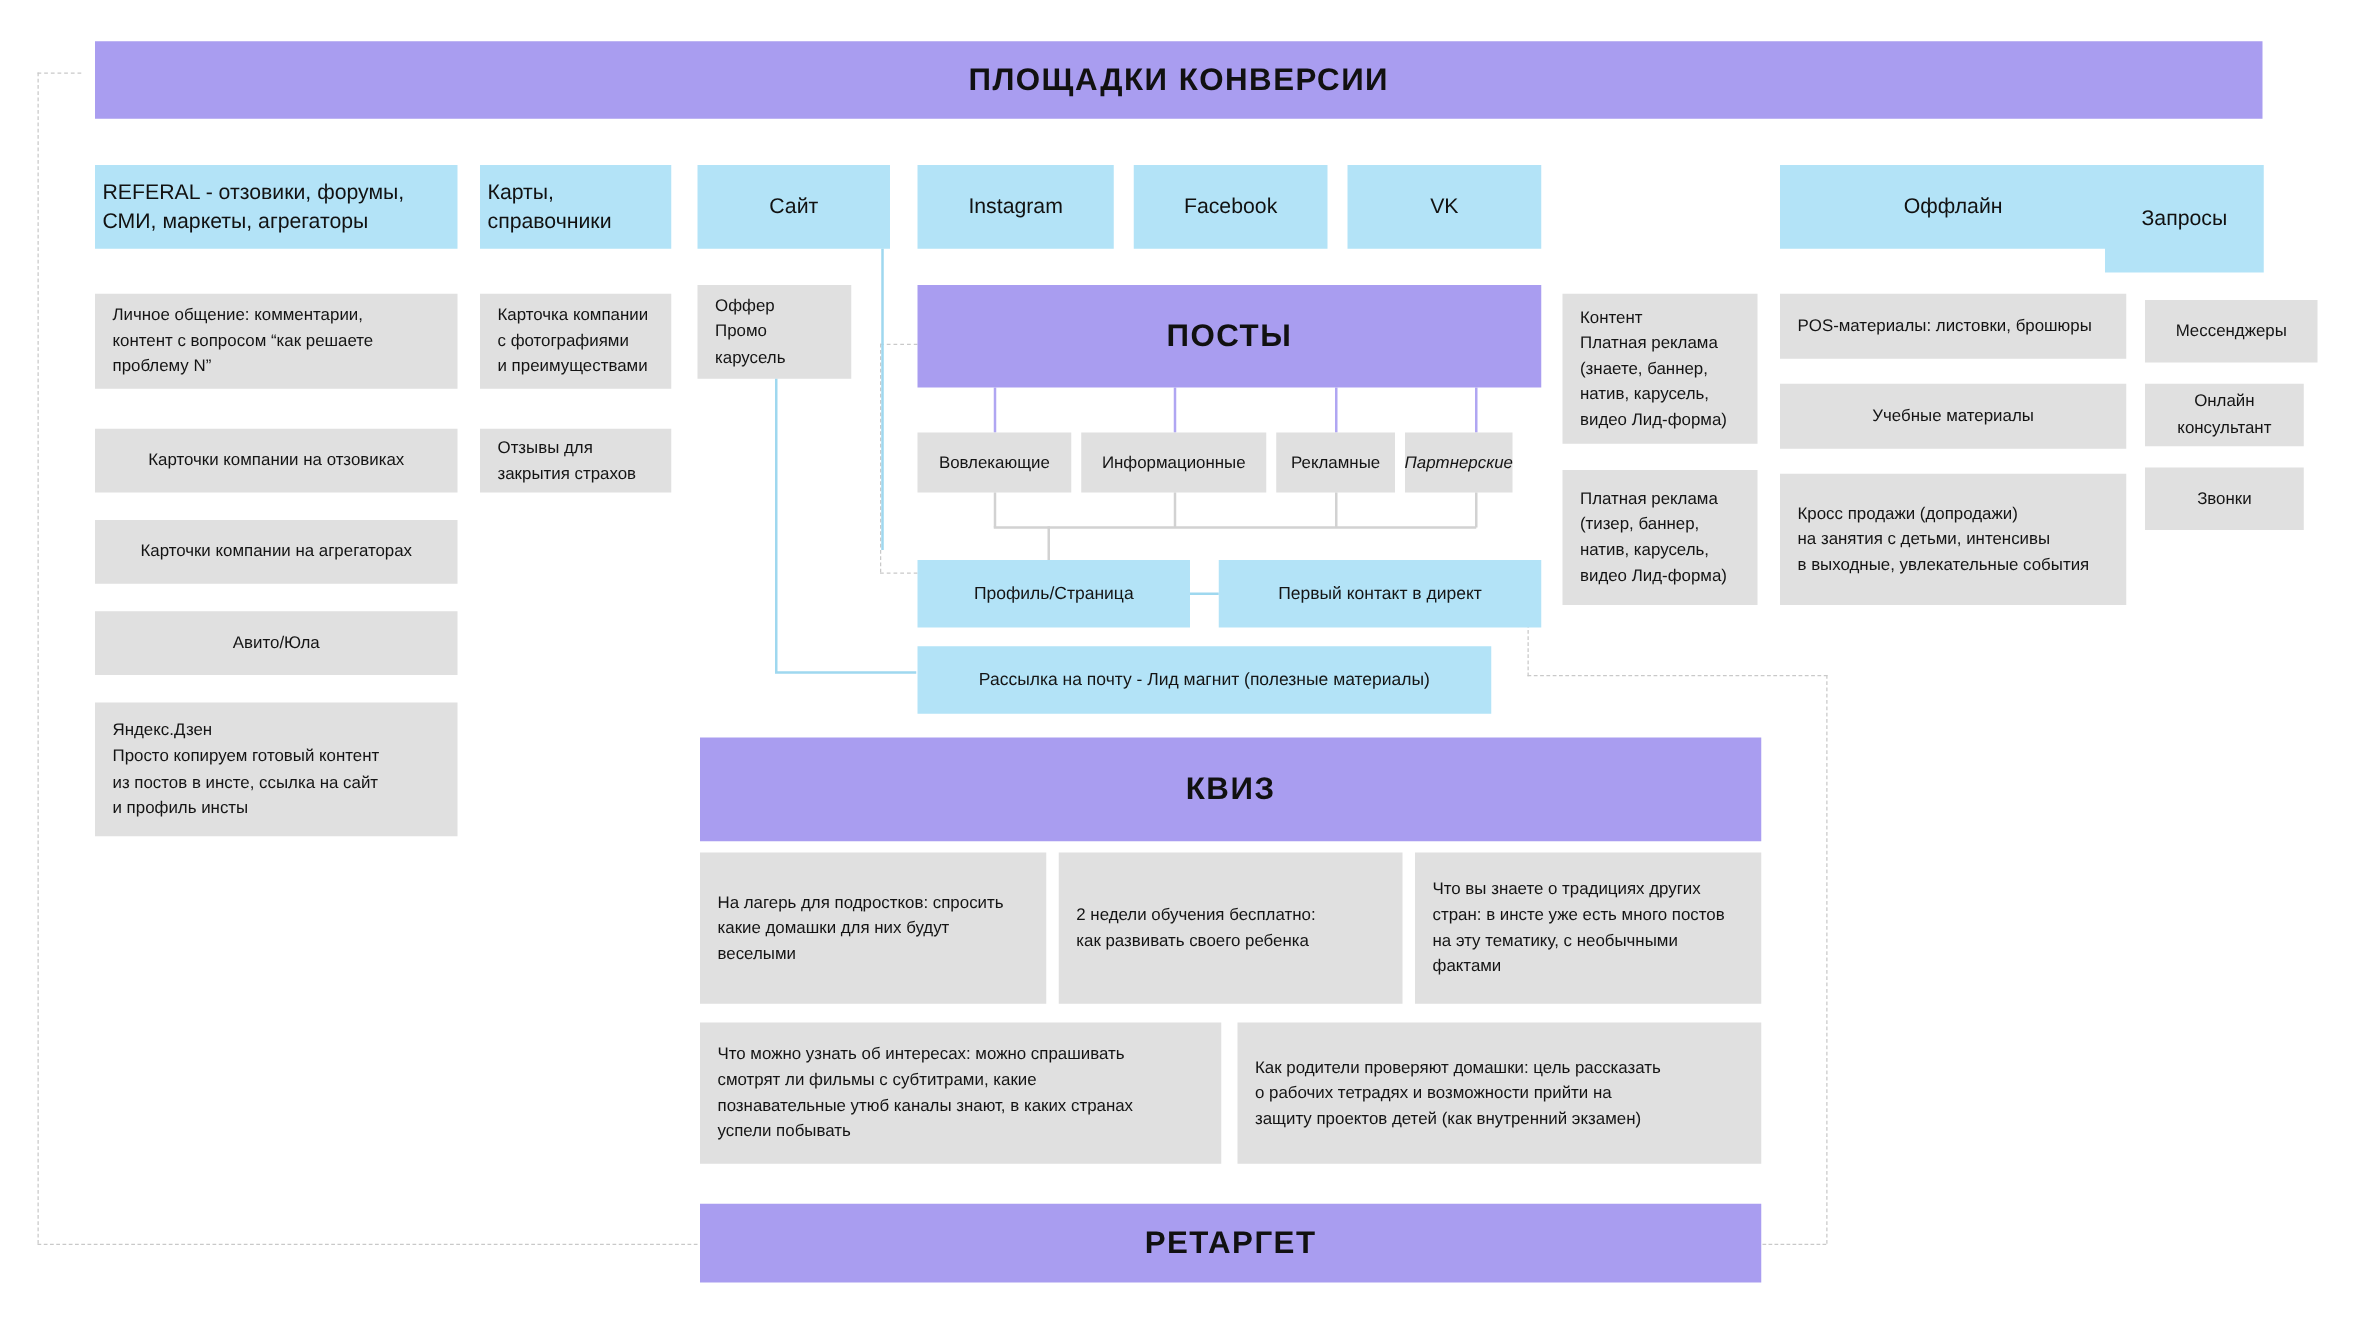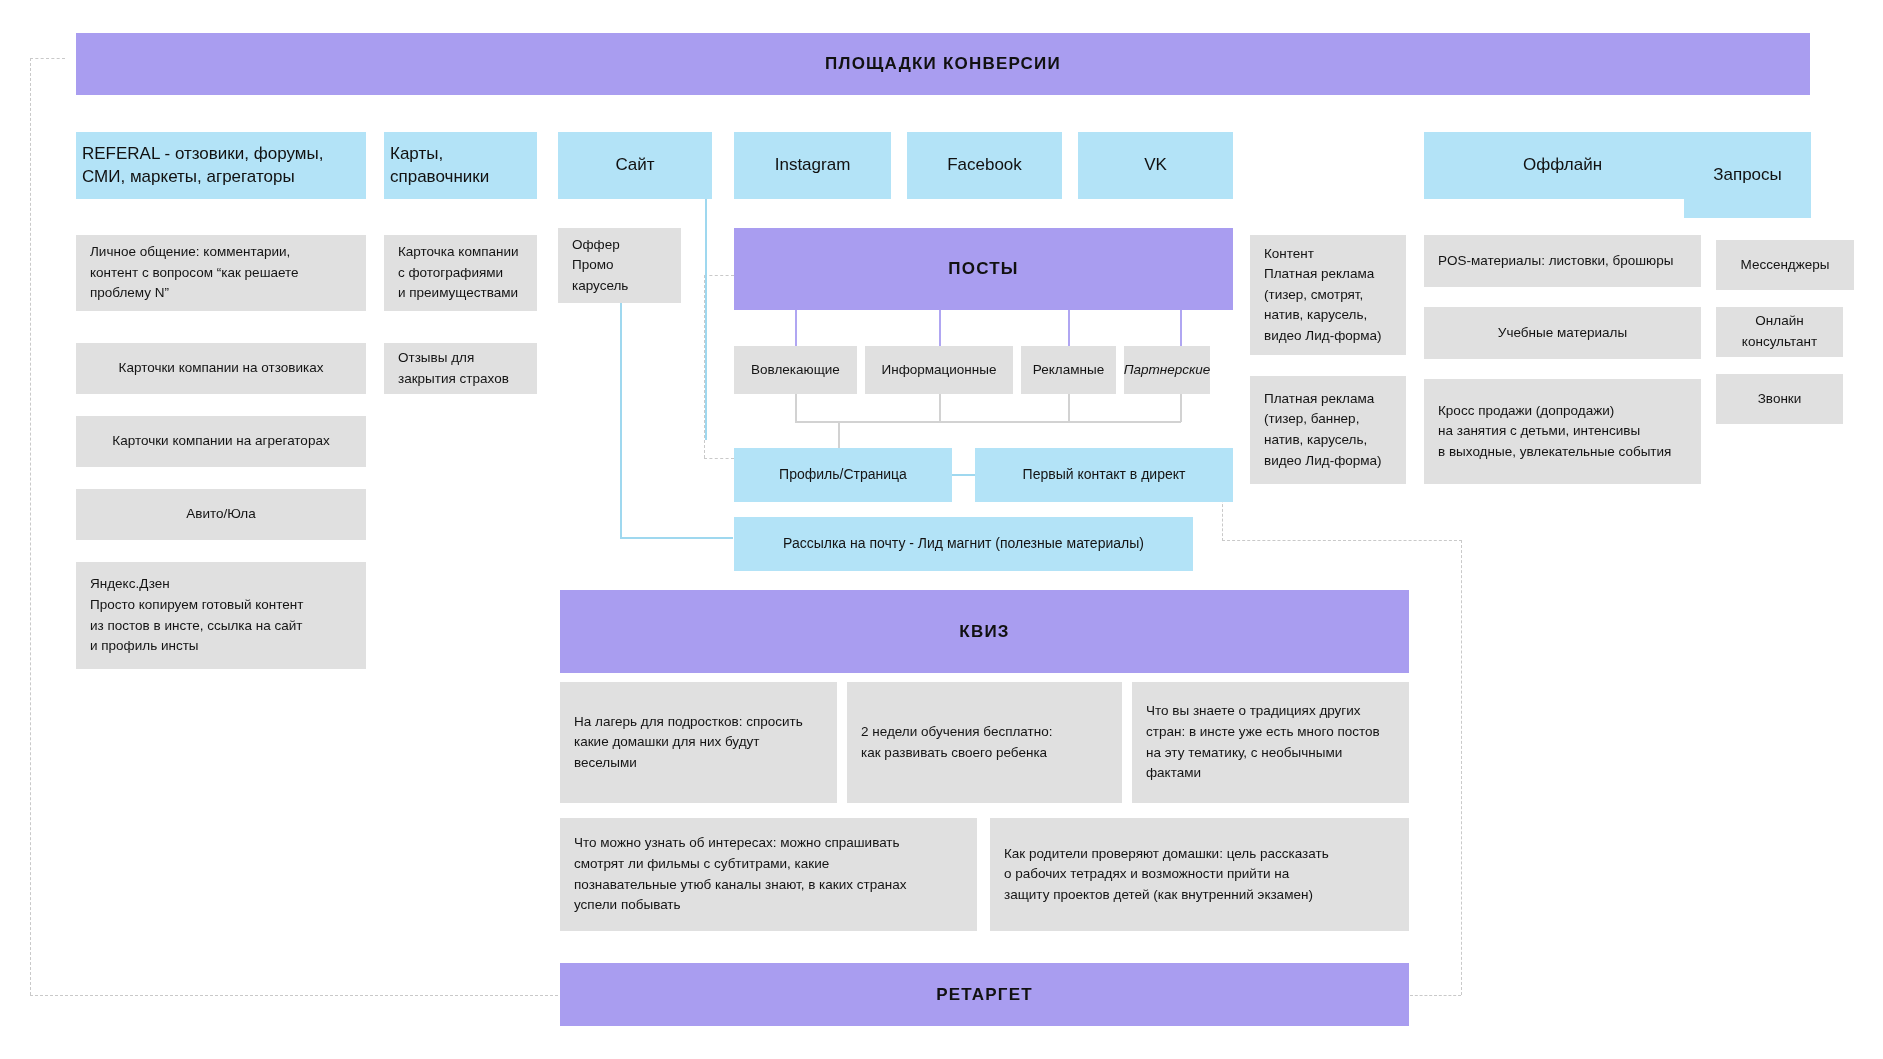--- a/index.html
+++ b/index.html
@@ -15,21 +15,21 @@
 
   .box{position:absolute;box-sizing:border-box;display:flex;}
   .bx-center{align-items:center;justify-content:center;text-align:center;}
   .bx-left{align-items:center;justify-content:flex-start;text-align:left;}
 
   .purple{background:#a99df0;}
   .blue{background:#b3e3f7;}
   .grey{background:#e0e0e0;}
 
   .banner{
-    font-size:17px;font-weight:700;letter-spacing:1.2px;color:#111;
+    font-size:25px;font-weight:700;letter-spacing:1.2px;color:#111;
   }
   .hdr{font-size:17px;color:#111;line-height:1.35;}
   .cell{font-size:13.5px;color:#141414;line-height:1.52;}
   .cell-lg{font-size:14px;color:#141414;line-height:1.55;}
   .pad-l{padding:0 14px;}
   .pad-b{padding:0 6px;}
 
   .connector{position:absolute;background:#d2d2d2;}
   .conn-purple{position:absolute;background:#b0a6f2;}
   .conn-blue{position:absolute;background:#9fd8ef;}
@@ -120,21 +120,21 @@
   <div class="connector" style="left:838px;top:421px;width:1.5px;height:27px;"></div>
 
   <div class="box blue bx-center cell-lg" style="left:734px;top:448px;width:218px;height:54px;">Профиль/Страница</div>
   <div class="conn-blue" style="left:952px;top:474px;width:23px;height:1.5px;"></div>
   <div class="box blue bx-center cell-lg" style="left:975px;top:448px;width:258px;height:54px;">Первый контакт в директ</div>
 
   <div class="box blue bx-center cell-lg" style="left:734px;top:517px;width:459px;height:54px;">Рассылка на почту - Лид магнит (полезные материалы)</div>
 
   <div class="box grey bx-left cell pad-l" style="left:1250px;top:235px;width:156px;height:120px;white-space:pre-line;">Контент
 Платная реклама
-(тизер, смотрят,
+(знаете, баннер,
 натив, карусель,
 видео Лид-форма)</div>
   <div class="box grey bx-left cell pad-l" style="left:1250px;top:376px;width:156px;height:108px;white-space:pre-line;">Платная реклама
 (тизер, баннер,
 натив, карусель,
 видео Лид-форма)</div>
 
   <div class="box grey bx-left cell pad-l" style="left:1424px;top:235px;width:277px;height:52px;">POS-материалы: листовки, брошюры</div>
   <div class="box grey bx-center cell" style="left:1424px;top:307px;width:277px;height:52px;">Учебные материалы</div>
   <div class="box grey bx-left cell pad-l" style="left:1424px;top:379px;width:277px;height:105px;white-space:pre-line;">Кросс продажи (допродажи)

